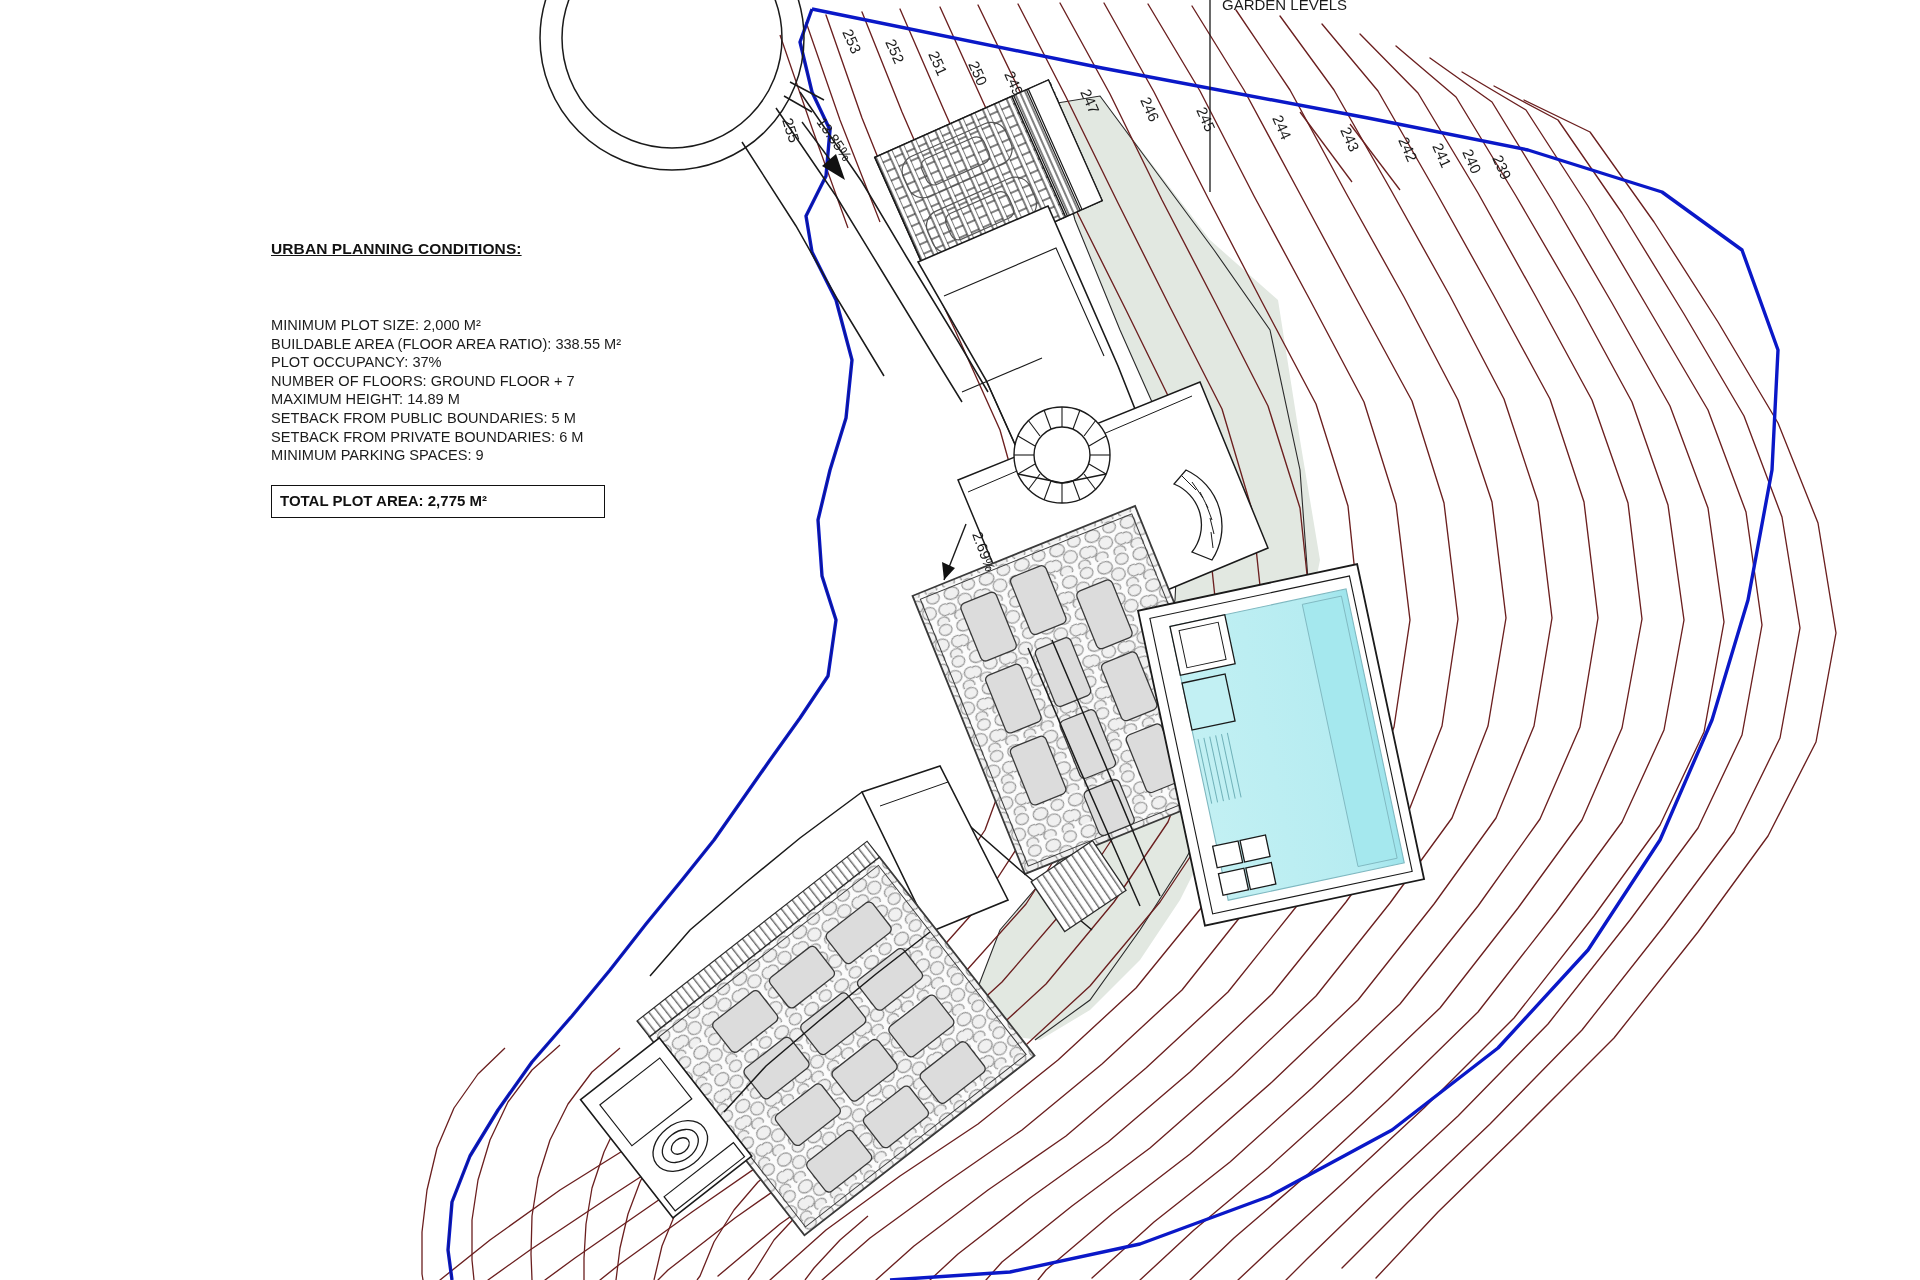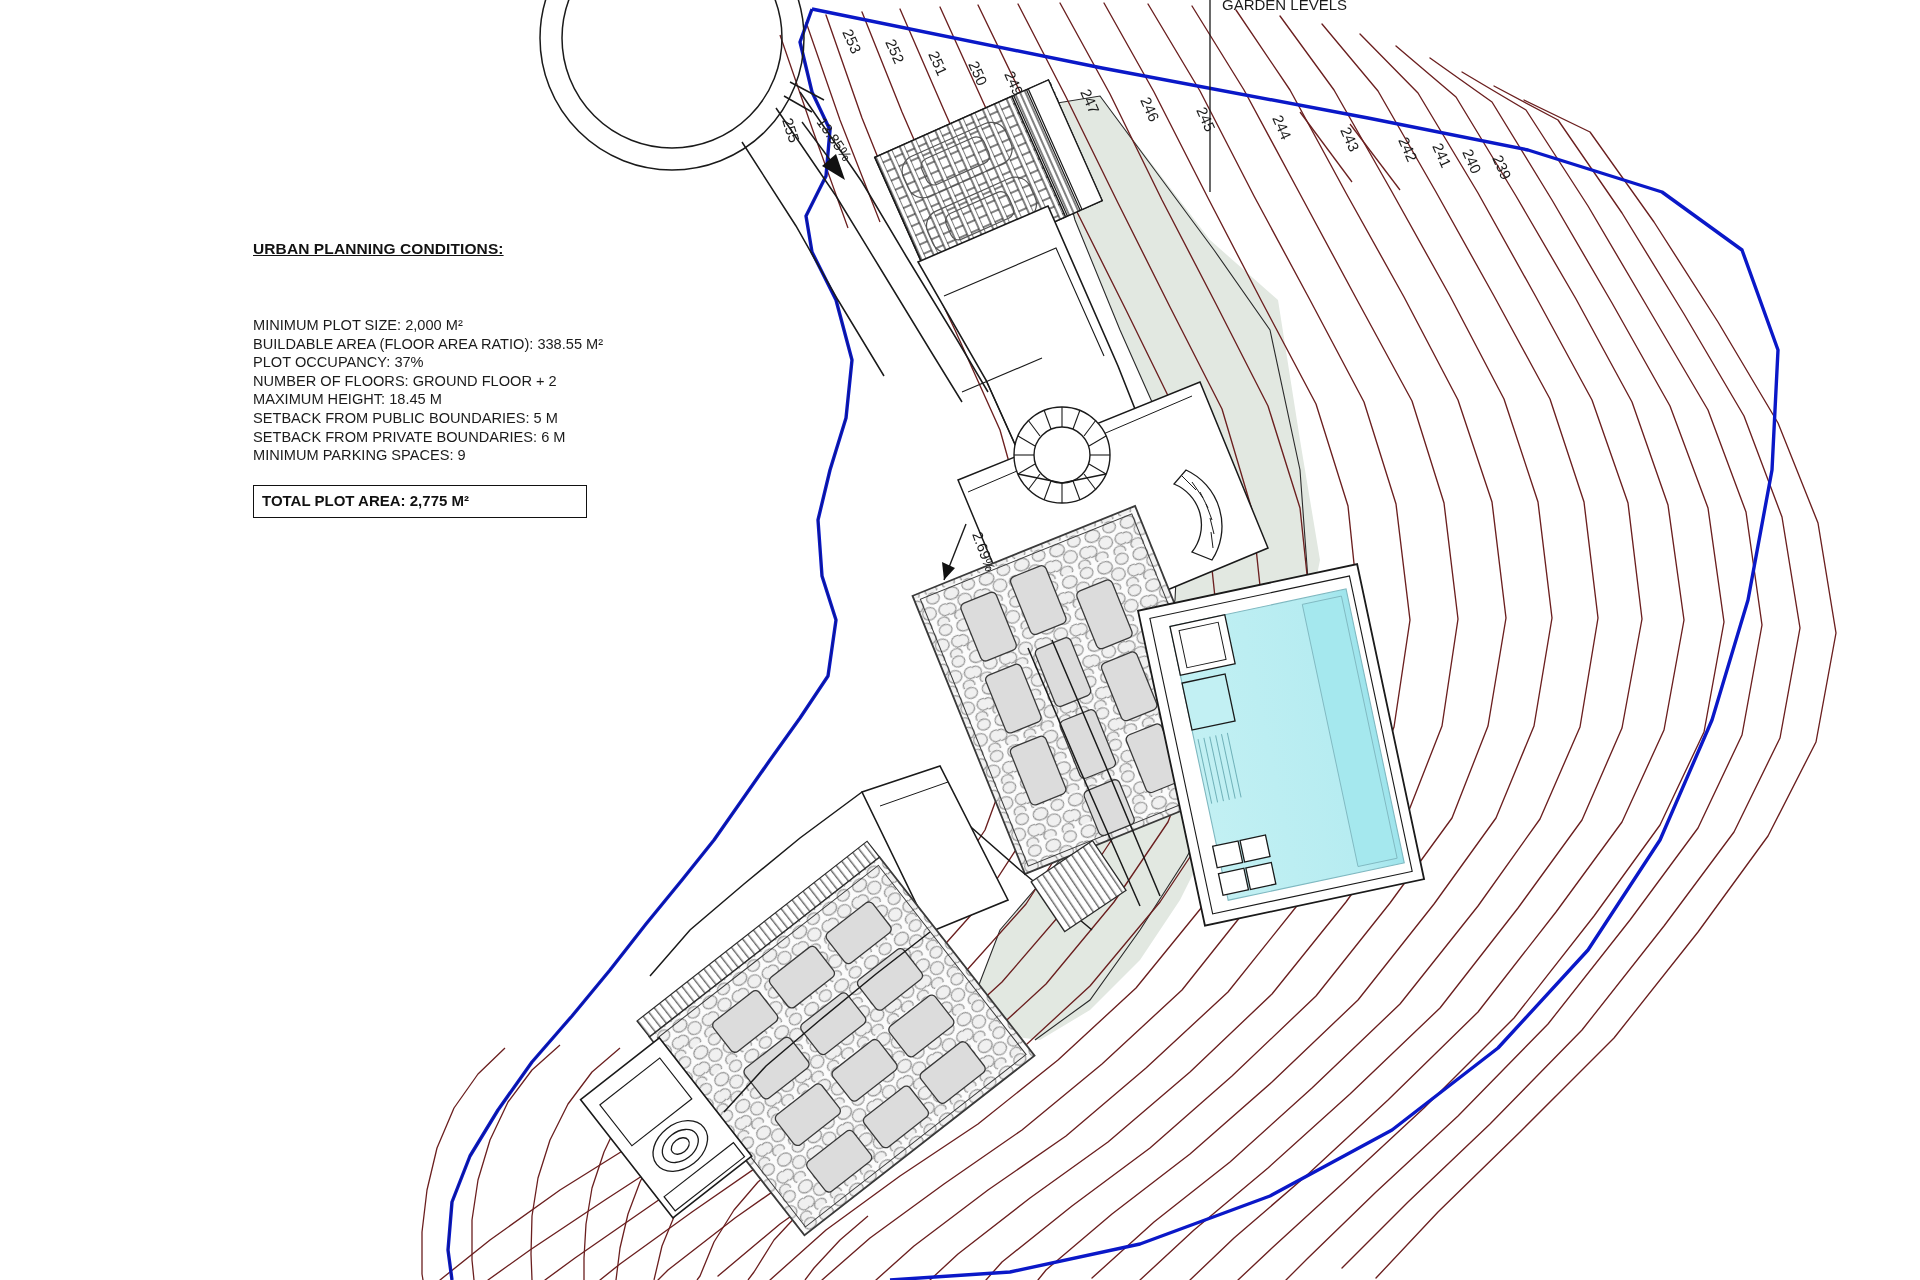--- a/index.html
+++ b/index.html
@@ -3,21 +3,21 @@
 <meta charset="utf-8">
 <title>Site Plan</title>
 <style>
   html,body{margin:0;padding:0;background:#fff;}
   body{width:1920px;height:1280px;overflow:hidden;
        font-family:"Liberation Sans","DejaVu Sans",sans-serif;}
   #sheet{position:relative;width:1920px;height:1280px;background:#ffffff;}
   #plan{position:absolute;left:0;top:0;width:1920px;height:1280px;}
 
   
-  #notes{position:absolute;left:253px;top:240px;width:420px;}
+  #notes{position:absolute;left:271px;top:240px;width:420px;}
   #notes-title{font-size:15.5px;font-weight:bold;color:#121212;
       text-decoration:underline;letter-spacing:.1px;white-space:nowrap;}
   #notes-list{margin-top:58px;}
   .note-line{font-size:14.6px;color:#1b1b1b;line-height:18.6px;white-space:nowrap;}
   #total-box{margin-top:20px;border:1.6px solid #111;display:inline-block;
       padding:6px 26px 7px 8px;min-width:334px;box-sizing:border-box;}
   #total-text{font-size:15px;font-weight:bold;color:#111;white-space:nowrap;}
 
   
   #garden-label{position:absolute;left:1222px;top:-4px;font-size:15px;
@@ -357,22 +357,22 @@
     </g>
 
   </svg>
 
   <div id="notes">
     <div id="notes-title">URBAN PLANNING CONDITIONS:</div>
     <div id="notes-list">
       <div class="note-line">MINIMUM PLOT SIZE: 2,000 M²</div>
       <div class="note-line">BUILDABLE AREA (FLOOR AREA RATIO): 338.55 M²</div>
       <div class="note-line">PLOT OCCUPANCY: 37%</div>
-      <div class="note-line">NUMBER OF FLOORS: GROUND FLOOR + 2</div>
-      <div class="note-line">MAXIMUM HEIGHT: 18.45 M</div>
+      <div class="note-line">NUMBER OF FLOORS: GROUND FLOOR + 7</div>
+      <div class="note-line">MAXIMUM HEIGHT: 14.89 M</div>
       <div class="note-line">SETBACK FROM PUBLIC BOUNDARIES: 5 M</div>
       <div class="note-line">SETBACK FROM PRIVATE BOUNDARIES: 6 M</div>
       <div class="note-line">MINIMUM PARKING SPACES: 9</div>
     </div>
     <div id="total-box">
       <span id="total-text">TOTAL PLOT AREA: 2,775 M²</span>
     </div>
   </div>
 
   <div id="garden-label">GARDEN LEVELS</div>

